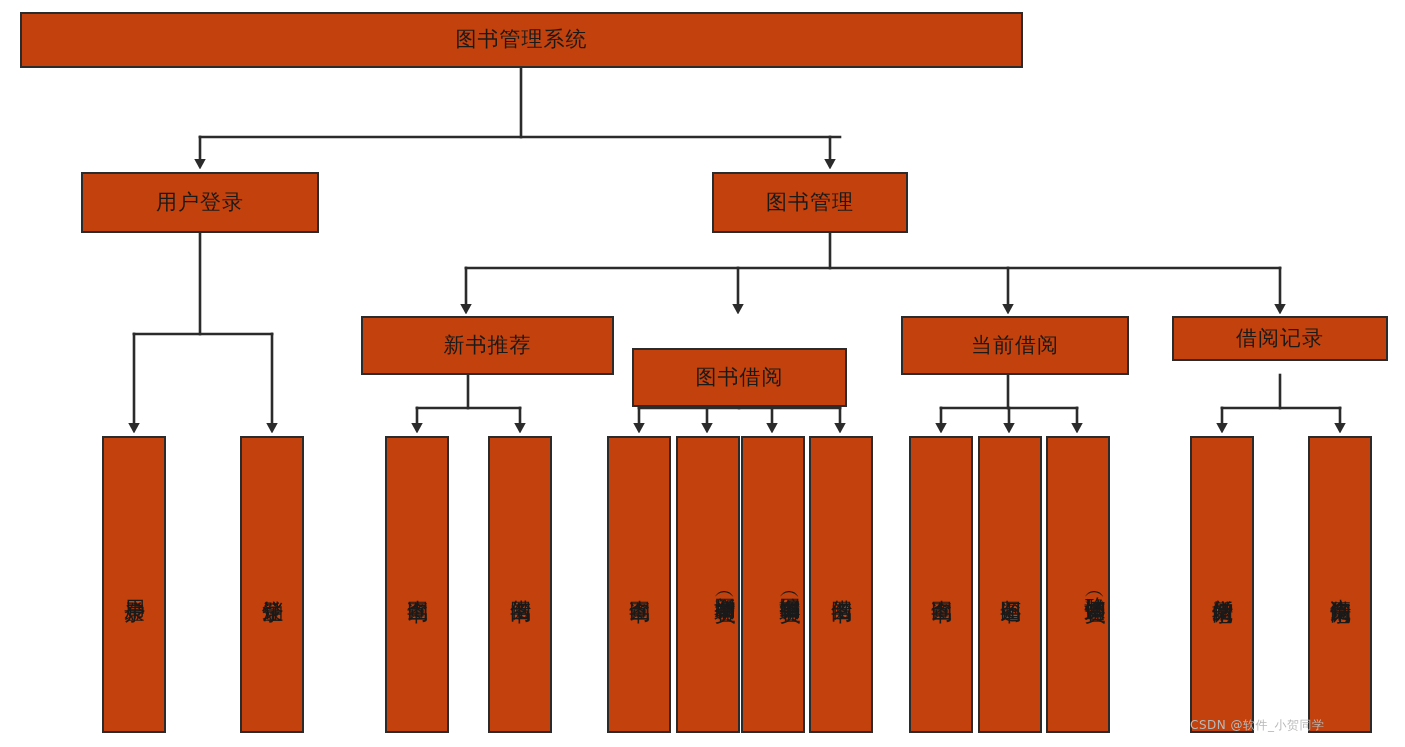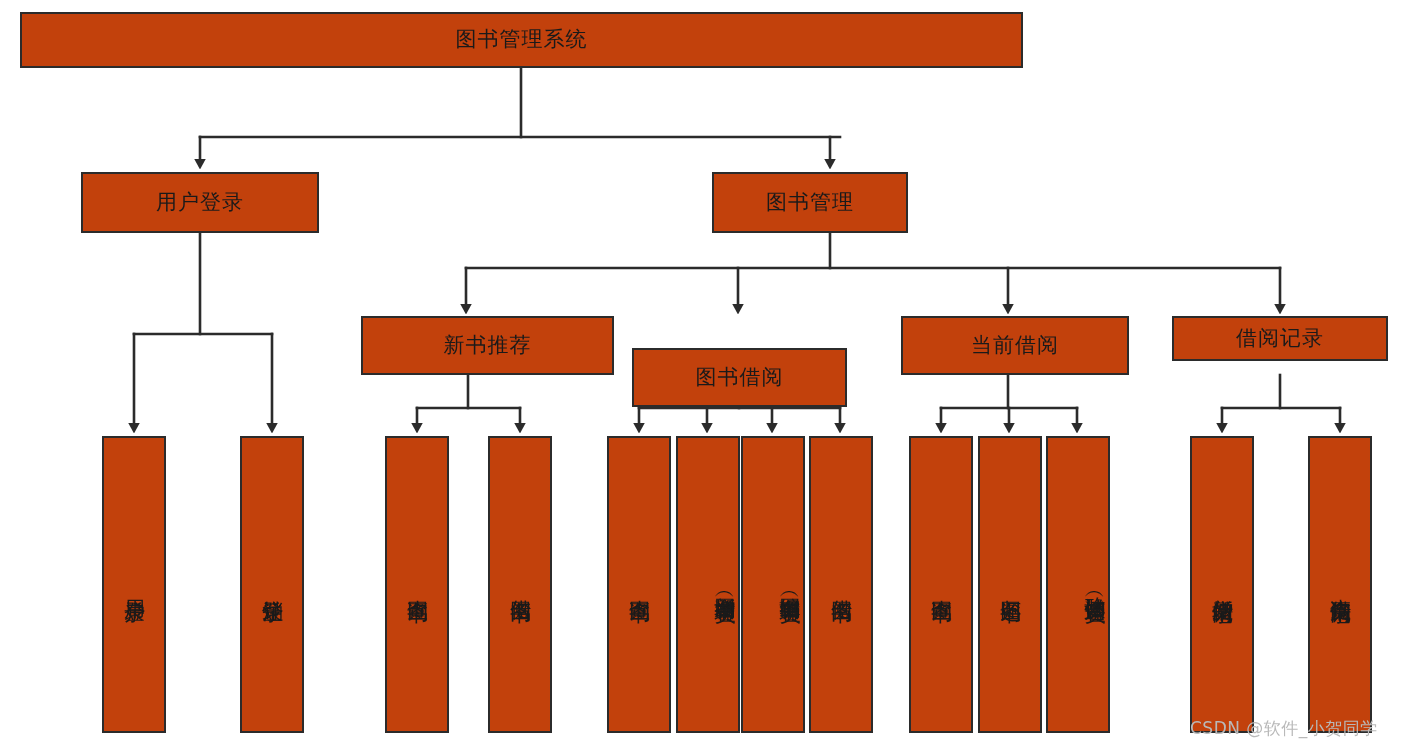--- a/index.html
+++ b/index.html
@@ -47,21 +47,21 @@
     line-height: 1.32;
     letter-spacing: 1px;
     padding: 6px 0;
     white-space: nowrap;
   }
   .node-v.align-top {
     align-items: flex-start;
   }
   .watermark {
     position: absolute;
-    font-size: 17px;
+    font-size: 12px;
     color: #b9b9b9;
     letter-spacing: 0.5px;
     white-space: nowrap;
     pointer-events: none;
   }
 </style>
 </head>
 <body>
 
 <div id="diagram-root">

